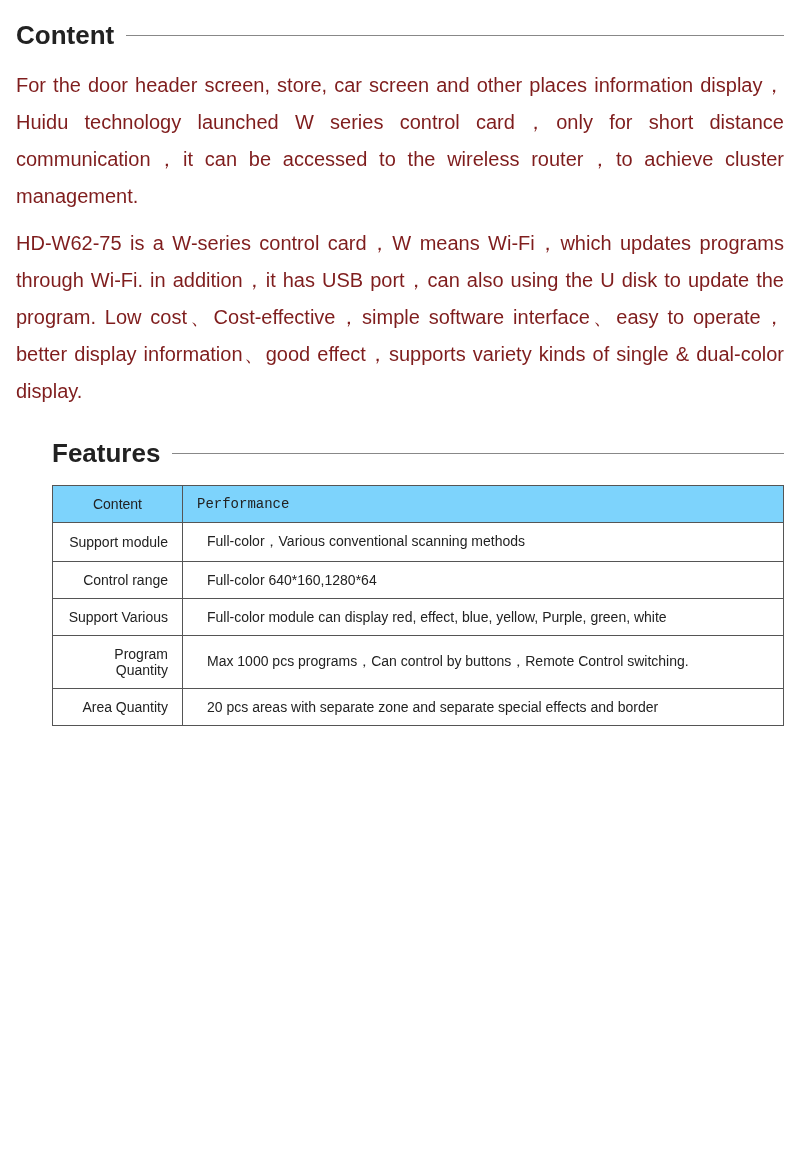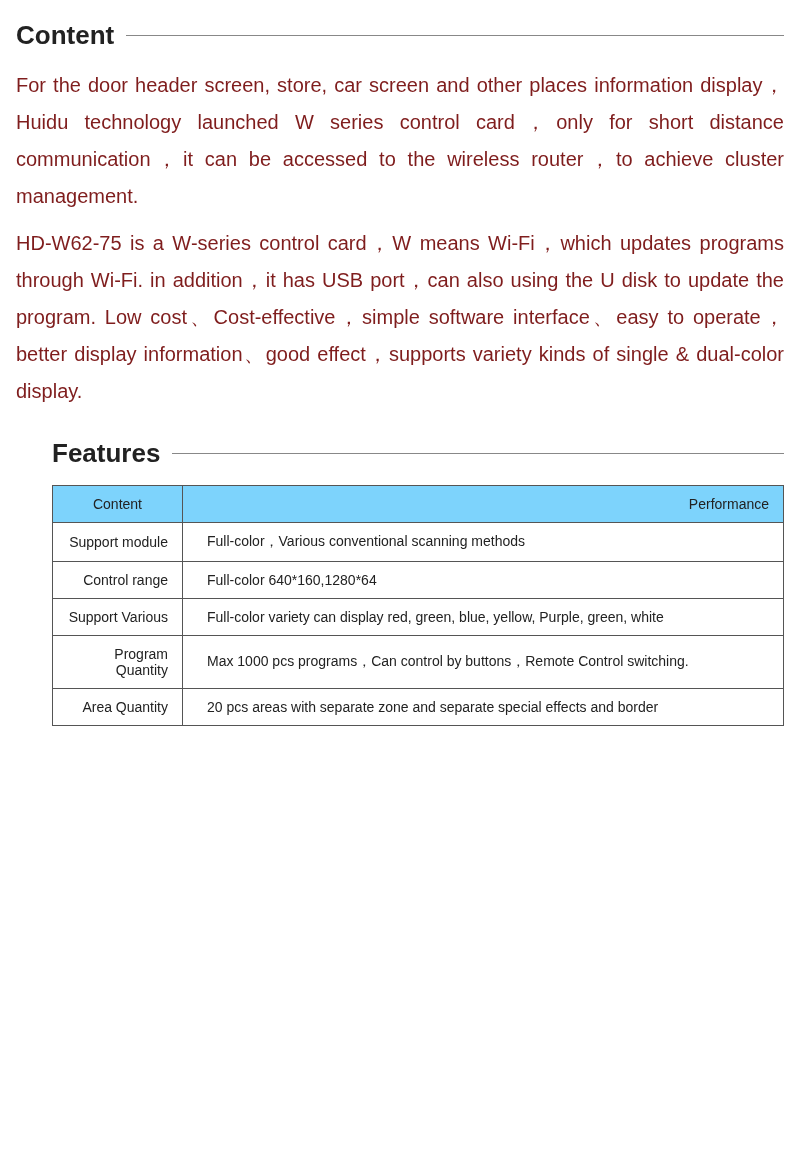--- a/index.html
+++ b/index.html
@@ -68,21 +68,22 @@
       font-weight: normal;
       background: #7dd3fc;
     }
 
     .col-content {
       width: 130px;
       text-align: center;
     }
 
     .col-performance {
-      text-align: right;
+      text-align: left;
+      font-family: Liberation Mono, monospace;
     }
 
     tbody tr td:first-child {
       text-align: right;
     }
 
     tbody tr td:last-child {
       text-align: left;
       padding-left: 24px;
     }
@@ -117,21 +118,21 @@
     <tr>
           <td>Support module</td>
           <td>Full-color，Various conventional scanning methods</td>
         </tr>
         <tr>
           <td>Control range</td>
           <td>Full-color 640*160,1280*64</td>
         </tr>
         <tr>
           <td>Support Various</td>
-          <td>Full-color variety can display red, green, blue, yellow, Purple, green, white</td>
+          <td>Full-color module can display red, effect, blue, yellow, Purple, green, white</td>
         </tr>
         <tr>
           <td>Program Quantity</td>
           <td>Max 1000 pcs programs，Can control by buttons，Remote Control switching.</td>
         </tr>
         <tr>
           <td>Area Quantity</td>
           <td>20 pcs areas with separate zone and separate special effects and border</td>
         </tr>
       </tbody>

